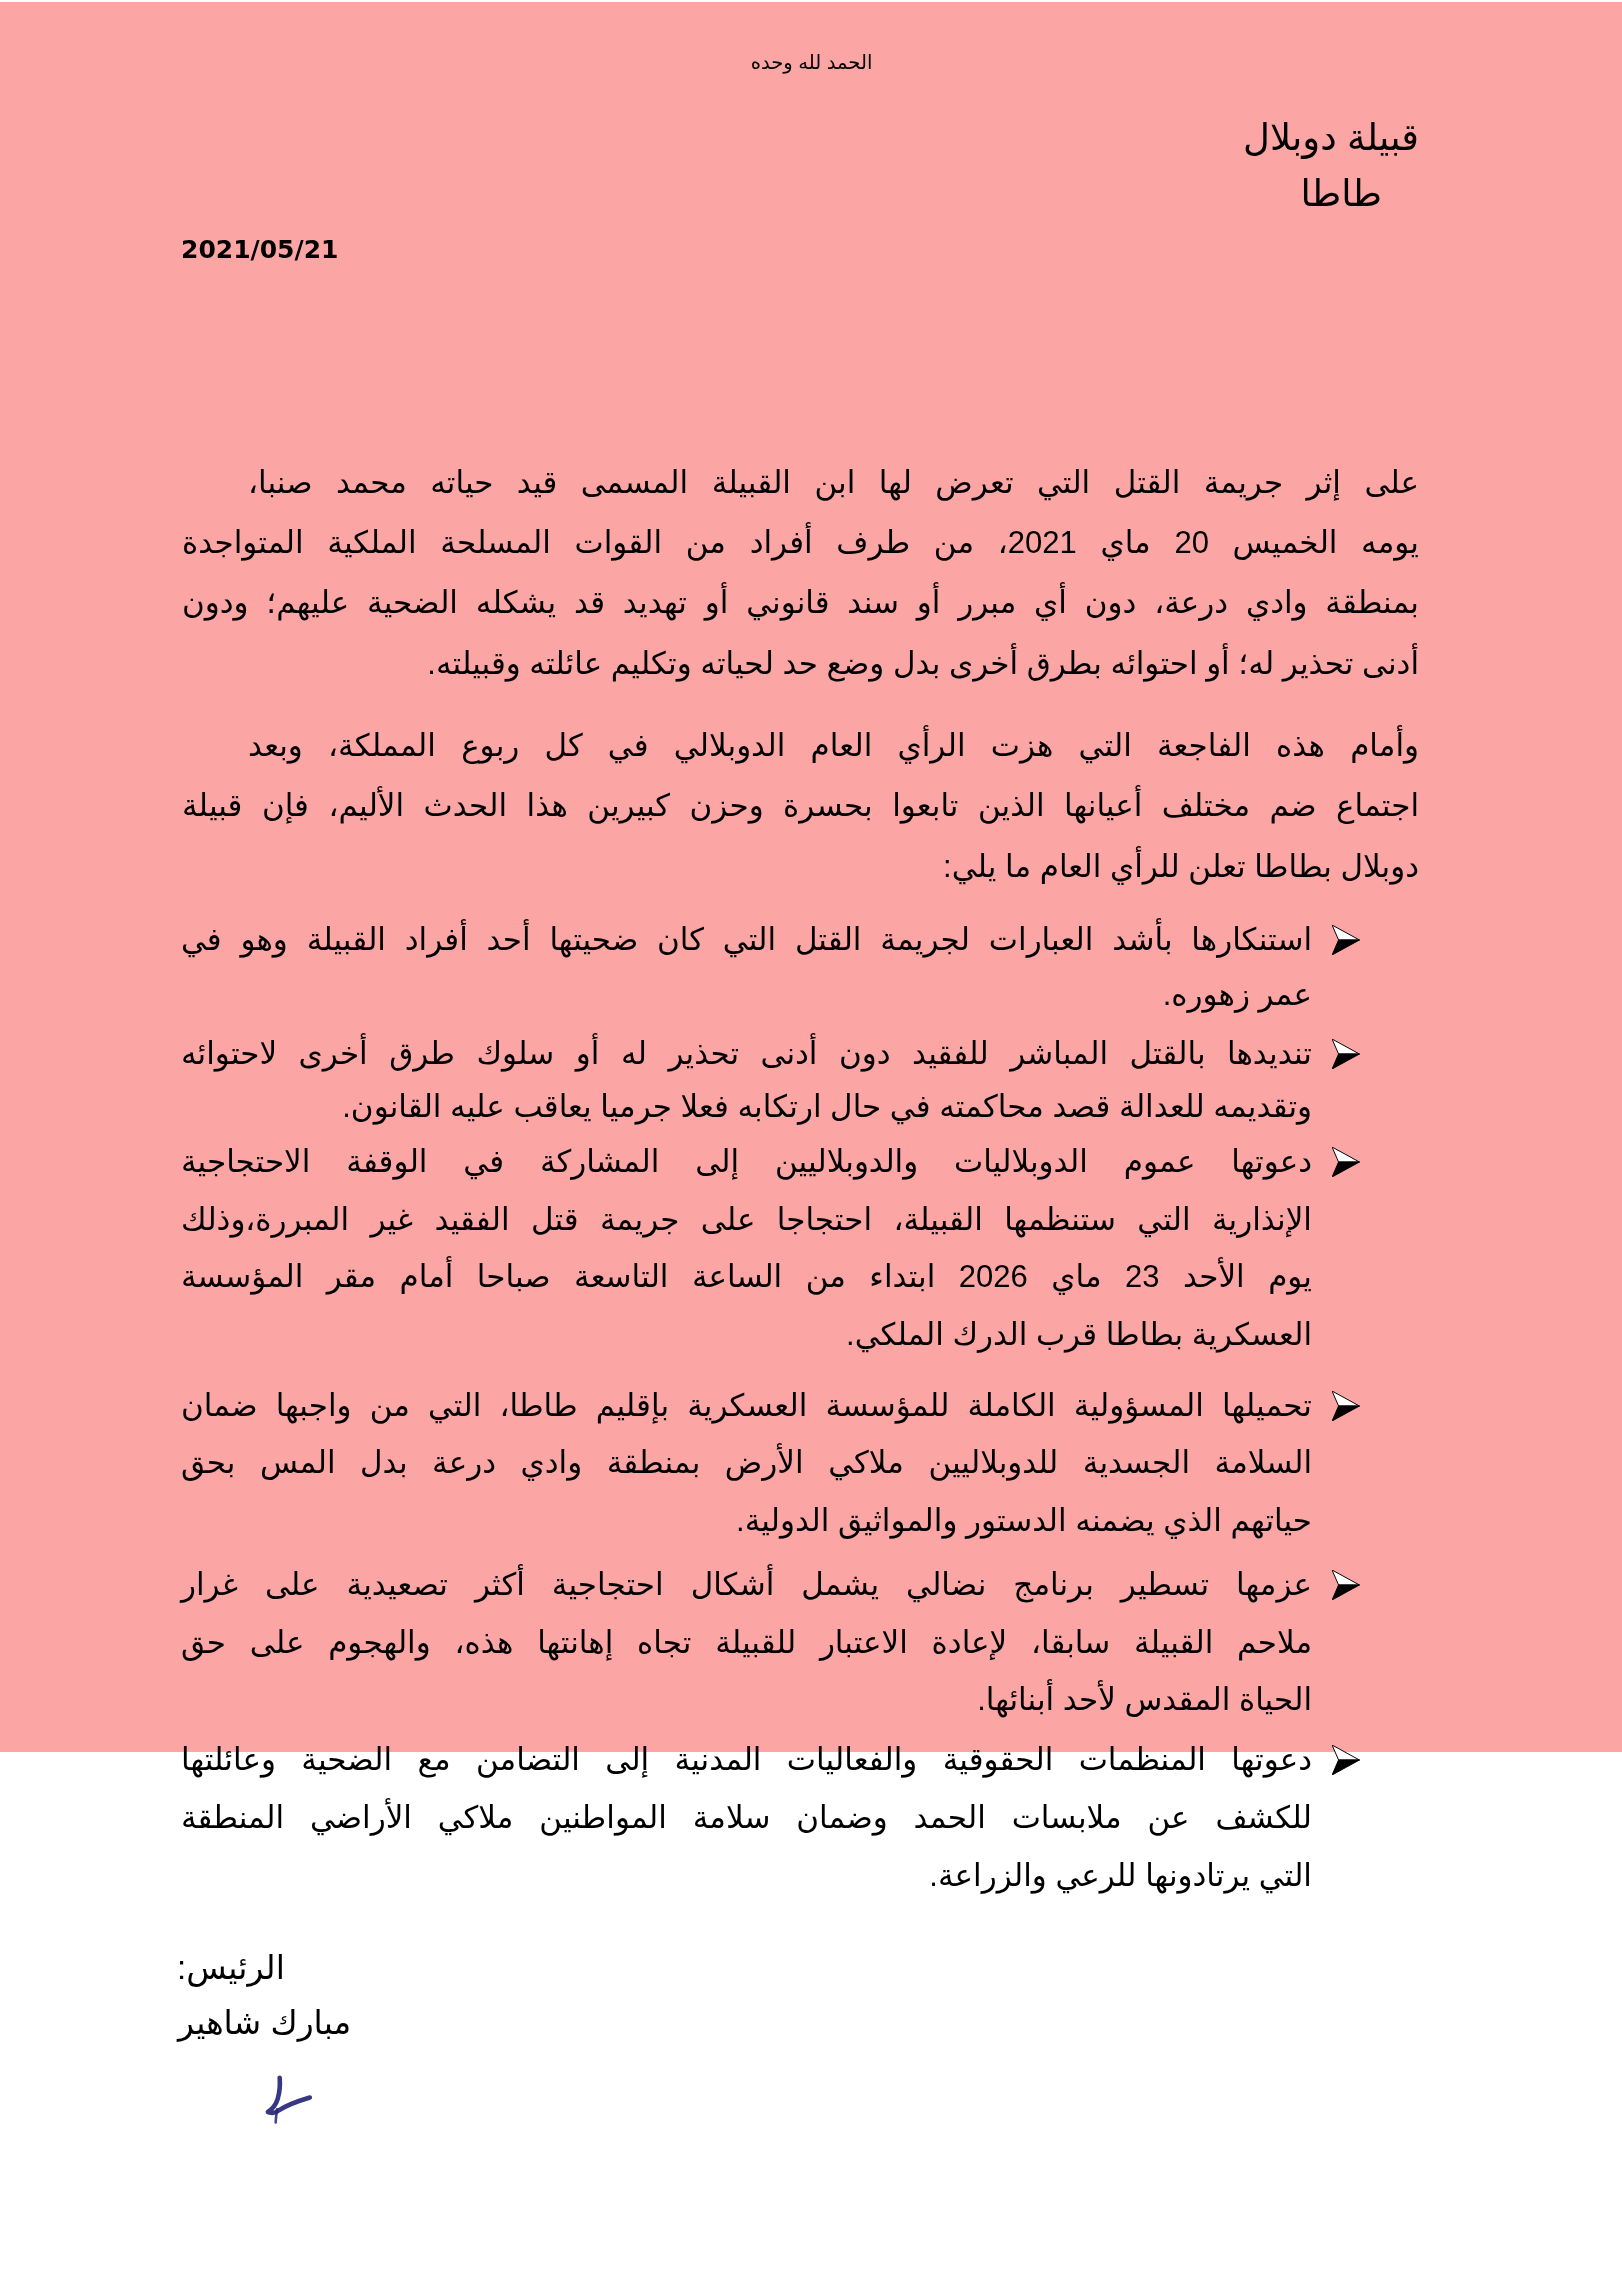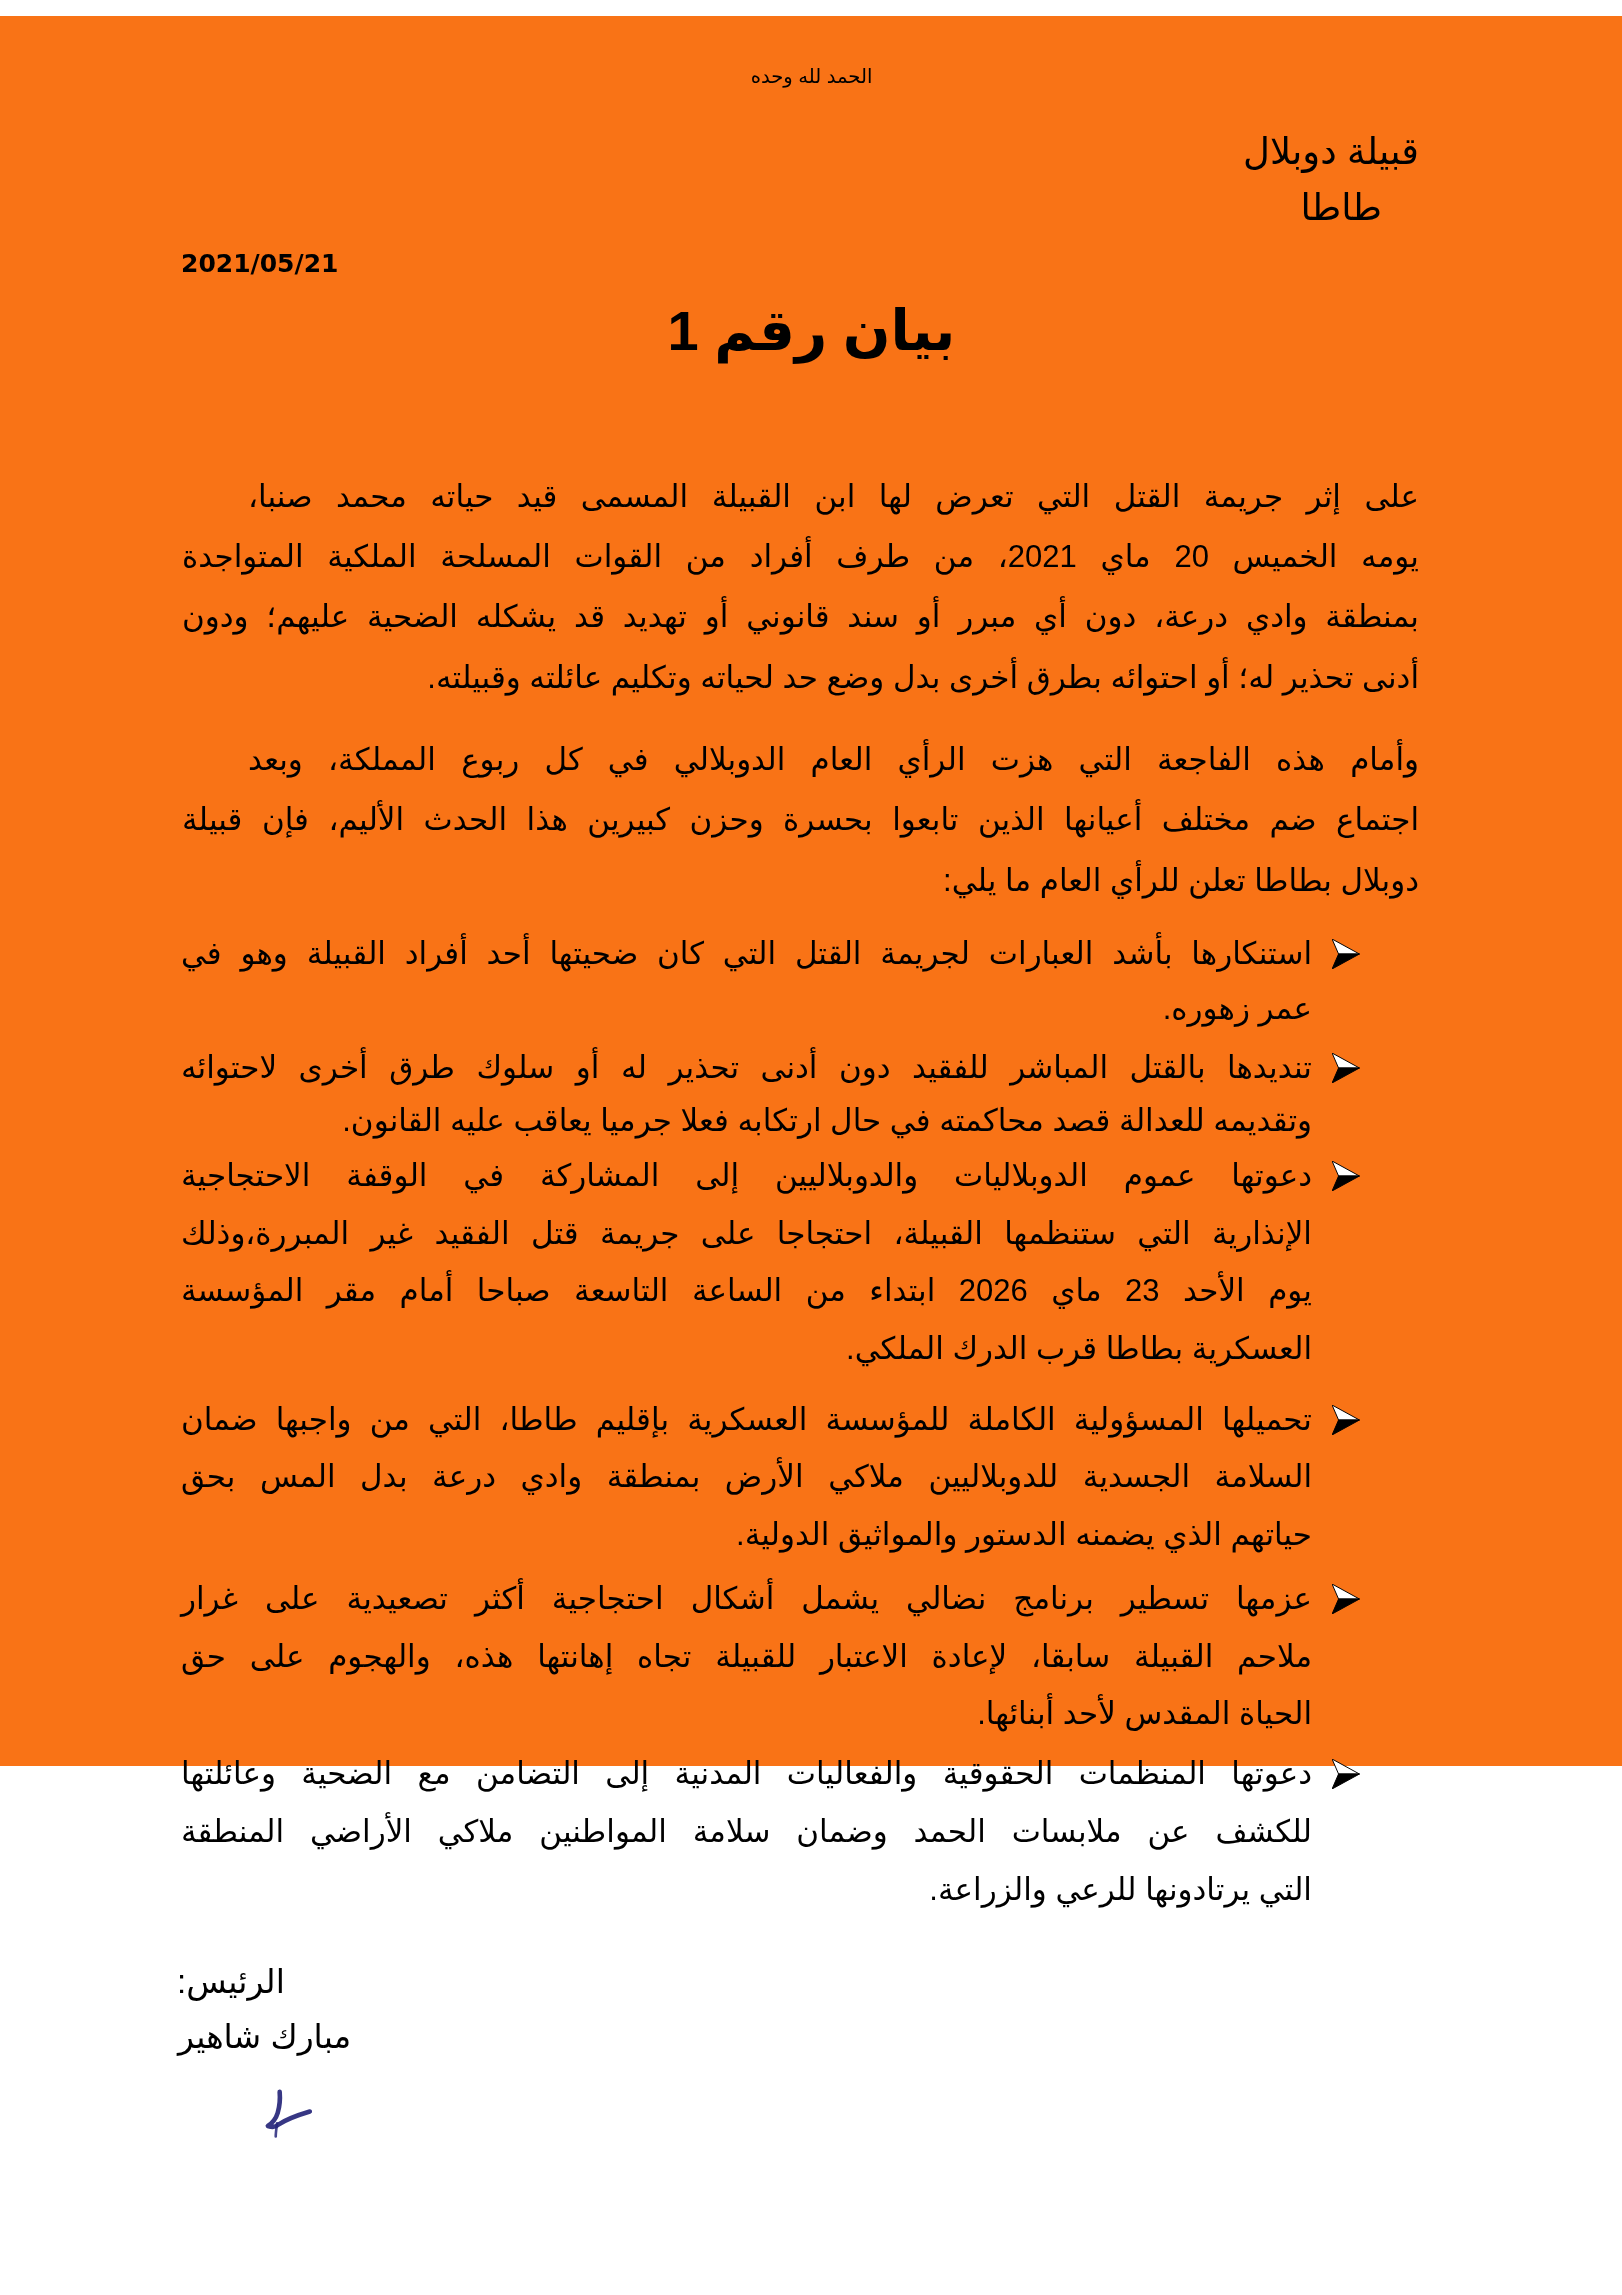--- a/index.html
+++ b/index.html
@@ -1,17 +1,17 @@
 <!DOCTYPE html>
 <html style="font-size:10.5px"><head>
 <meta charset="utf-8">
 <style>
   html, body { margin: 0; padding: 0; background: #ffffff; }
   body { width: 1623px; height: 2295px; position: relative; overflow: hidden; color: #000; }
-  .page { position: absolute; left: 0; top: 16px; width: 1623px; height: 1750px; background: #f97316; }
+  .page { position: absolute; left: 0; top: 2px; width: 1623px; height: 1750px; background: #fca5a5; }
   .ar { font-family: "Liberation Sans", "DejaVu Sans", sans-serif; direction: rtl; unicode-bidi: embed; white-space: nowrap; }
   .abs { position: absolute; }
 
   .header-basmala { left: 0; width: 1623px; top: 47px; text-align: center; font-size: 19.6px; line-height: 26px; }
   .org-name { right: 204px; top: 110px; font-size: 37px; line-height: 52px; text-align: right; }
   .org-city { right: 241px; top: 166px; font-size: 37px; line-height: 52px; text-align: right; }
   .date { left: 181px; top: 233px; font-family: "DejaVu Sans", "Liberation Sans", sans-serif; font-weight: bold; font-size: 25px; line-height: 30px; direction: ltr; }
   .title { left: 0; width: 1623px; top: 275px; text-align: center; font-weight: bold; font-size: 56px; line-height: 79px; }
 
   .line { position: absolute; font-size: 31px; line-height: 46px; text-align: justify; text-align-last: justify; }
@@ -28,21 +28,20 @@
 </style>
 </head>
 <body>
 
 <div class="page">
 
   <div class="abs ar header-basmala">الحمد لله وحده</div>
   <div class="abs ar org-name">قبيلة دوبلال</div>
   <div class="abs ar org-city">طاطا</div>
   <div class="abs date">2021/05/21</div>
-  <div class="abs ar title">بيان رقم 1</div>
 
   <div>
     <div class="line ar p-line indent" style="top:458px">على إثر جريمة القتل التي تعرض لها ابن القبيلة المسمى قيد حياته محمد صنبا،</div>
     <div class="line ar p-line" style="top:518px">يومه الخميس 20 ماي 2021، من طرف أفراد من القوات المسلحة الملكية المتواجدة</div>
     <div class="line ar p-line" style="top:578px">بمنطقة وادي درعة، دون أي مبرر أو سند قانوني أو تهديد قد يشكله الضحية عليهم؛ ودون</div>
     <div class="line ar p-line last" style="top:639px">أدنى تحذير له؛ أو احتوائه بطرق أخرى بدل وضع حد لحياته وتكليم عائلته وقبيلته.</div>
   </div>
 
   <div>
     <div class="line ar p-line indent" style="top:721px">وأمام هذه الفاجعة التي هزت الرأي العام الدوبلالي في كل ربوع المملكة، وبعد</div>

